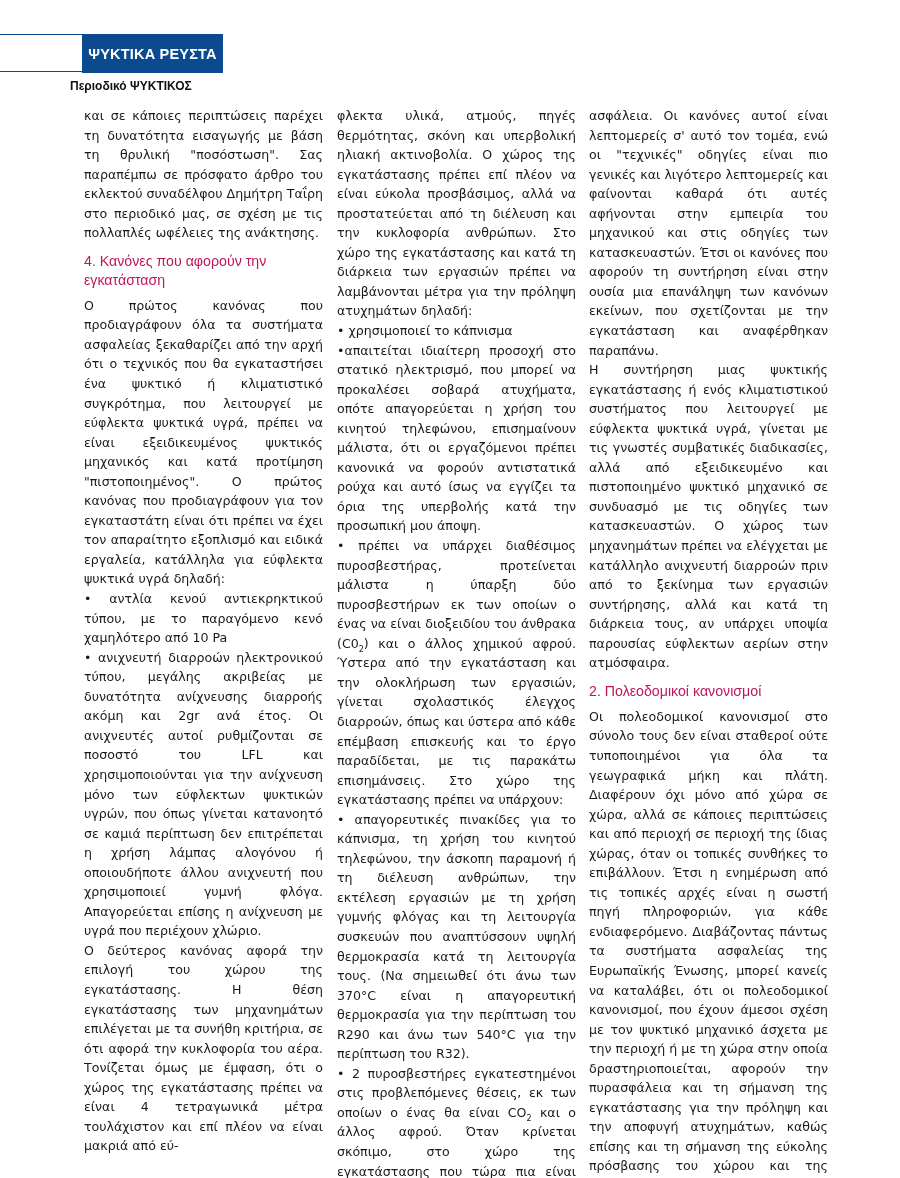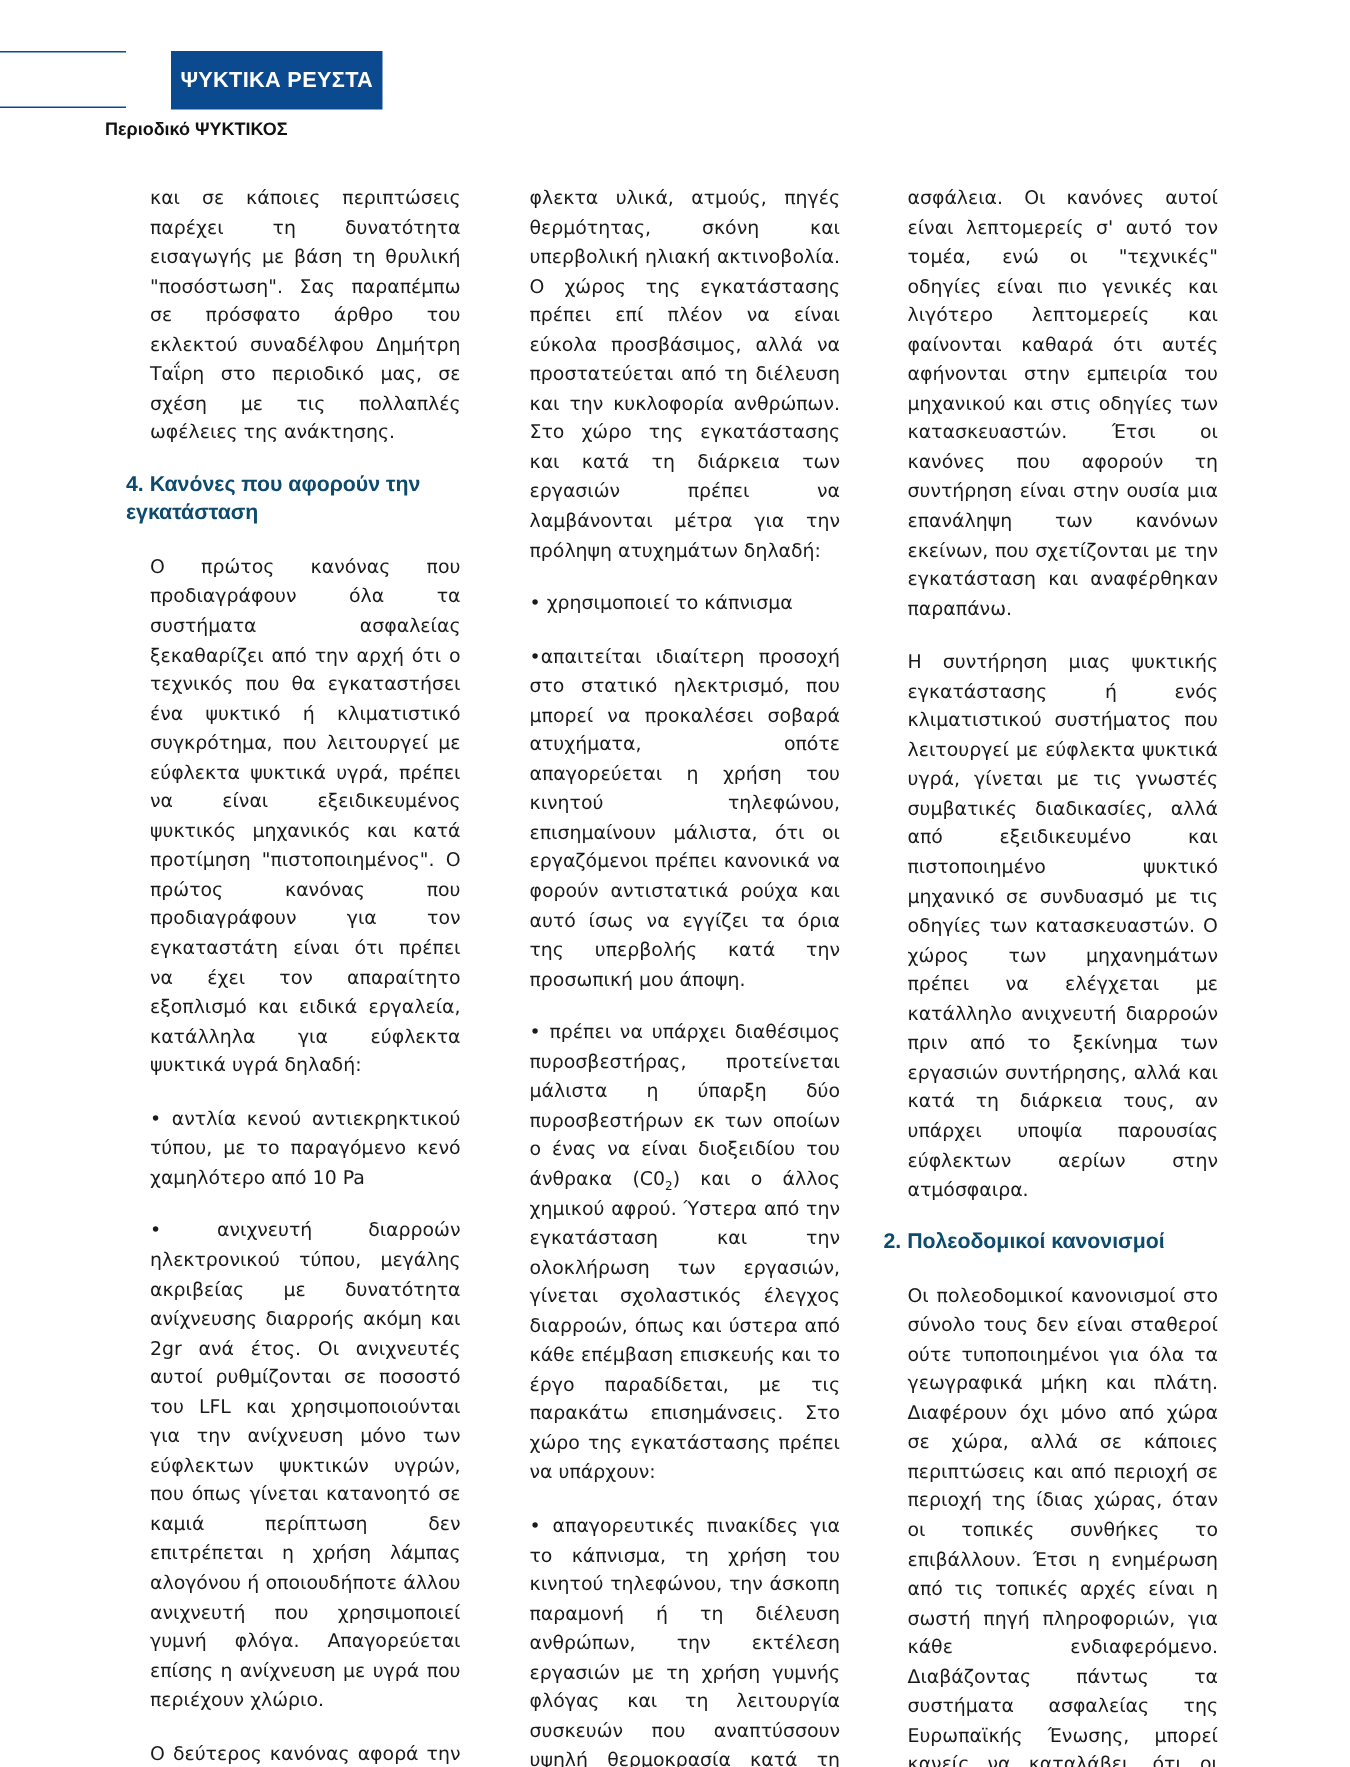--- a/index.html
+++ b/index.html
@@ -2,29 +2,29 @@
 <html><head>
 <meta charset="utf-8">
 <style>
   html, body { margin:0; padding:0; background:#ffffff; }
   body { width:900px; height:1178px; position:relative; overflow:hidden;
          font-family:"DejaVu Sans", sans-serif; color:#1a1a1a; }
   .hdr-line { position:absolute; left:0; top:34px; width:84px; height:38px;
               border-top:1.5px solid #0b4a8f; border-bottom:1.5px solid #0b4a8f; box-sizing:border-box; }
   .hdr-box { position:absolute; left:82px; top:34px; width:141px; height:39px; background:#0b4a8f;
              color:#fff; font-family:"Liberation Sans", sans-serif; font-weight:bold; font-size:14.5px;
-             display:flex; align-items:center; justify-content:center; letter-spacing:0.2px;margin-left:32px; }
+             display:flex; align-items:center; justify-content:center; letter-spacing:0.2px; }
   .hdr-sub { position:absolute; left:70px; top:79px; font-family:"Liberation Sans", sans-serif;
              font-weight:bold; font-size:12px; color:#111; }
   .col { position:absolute; top:106px; width:239px; font-size:12.6px; line-height:19.55px;
          text-align:justify; hyphens:manual; }
   .c1 { left:84px; } .c2 { left:337px; } .c3 { left:589px; }
-  .col p { margin:16px; }
-  .col h3 { margin:9px 0 6px 0; color:#0c4a6e; font-family:"Liberation Sans", sans-serif;
-            font-size:14.2px; line-height:19px; font-weight:bold; text-align:left; }
+  .col p { margin:0; }
+  .col h3 { margin:9px 0 6px 0; color:#be185d; font-family:"Liberation Sans", sans-serif;
+            font-size:14.2px; line-height:19px; font-weight:normal; text-align:left; }
   .bullet::before { content:"• "; }
   sub { font-size:8px; line-height:0; }
 </style>
 </head>
 <body>
 
 <div class="hdr-line"></div>
 <div class="hdr-box">ΨΥΚΤΙΚΑ ΡΕΥΣΤΑ</div>
 <div class="hdr-sub">Περιοδικό ΨΥΚΤΙΚΟΣ</div>
 

